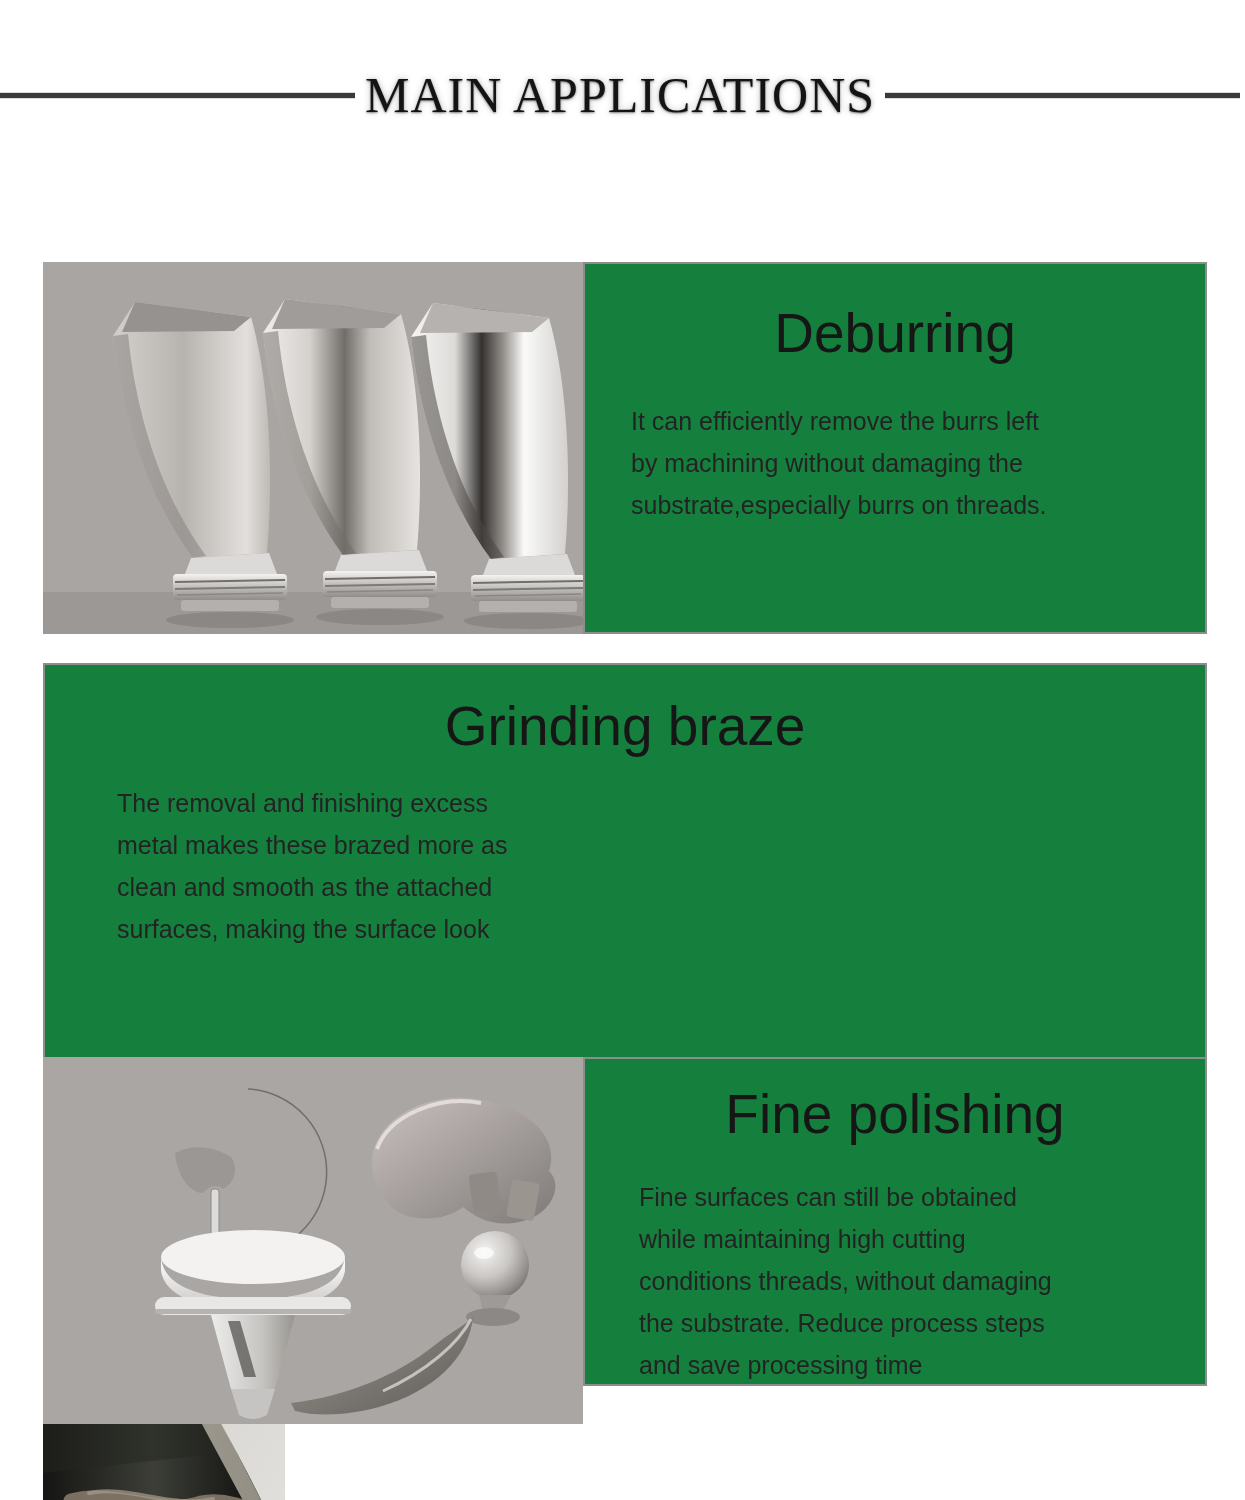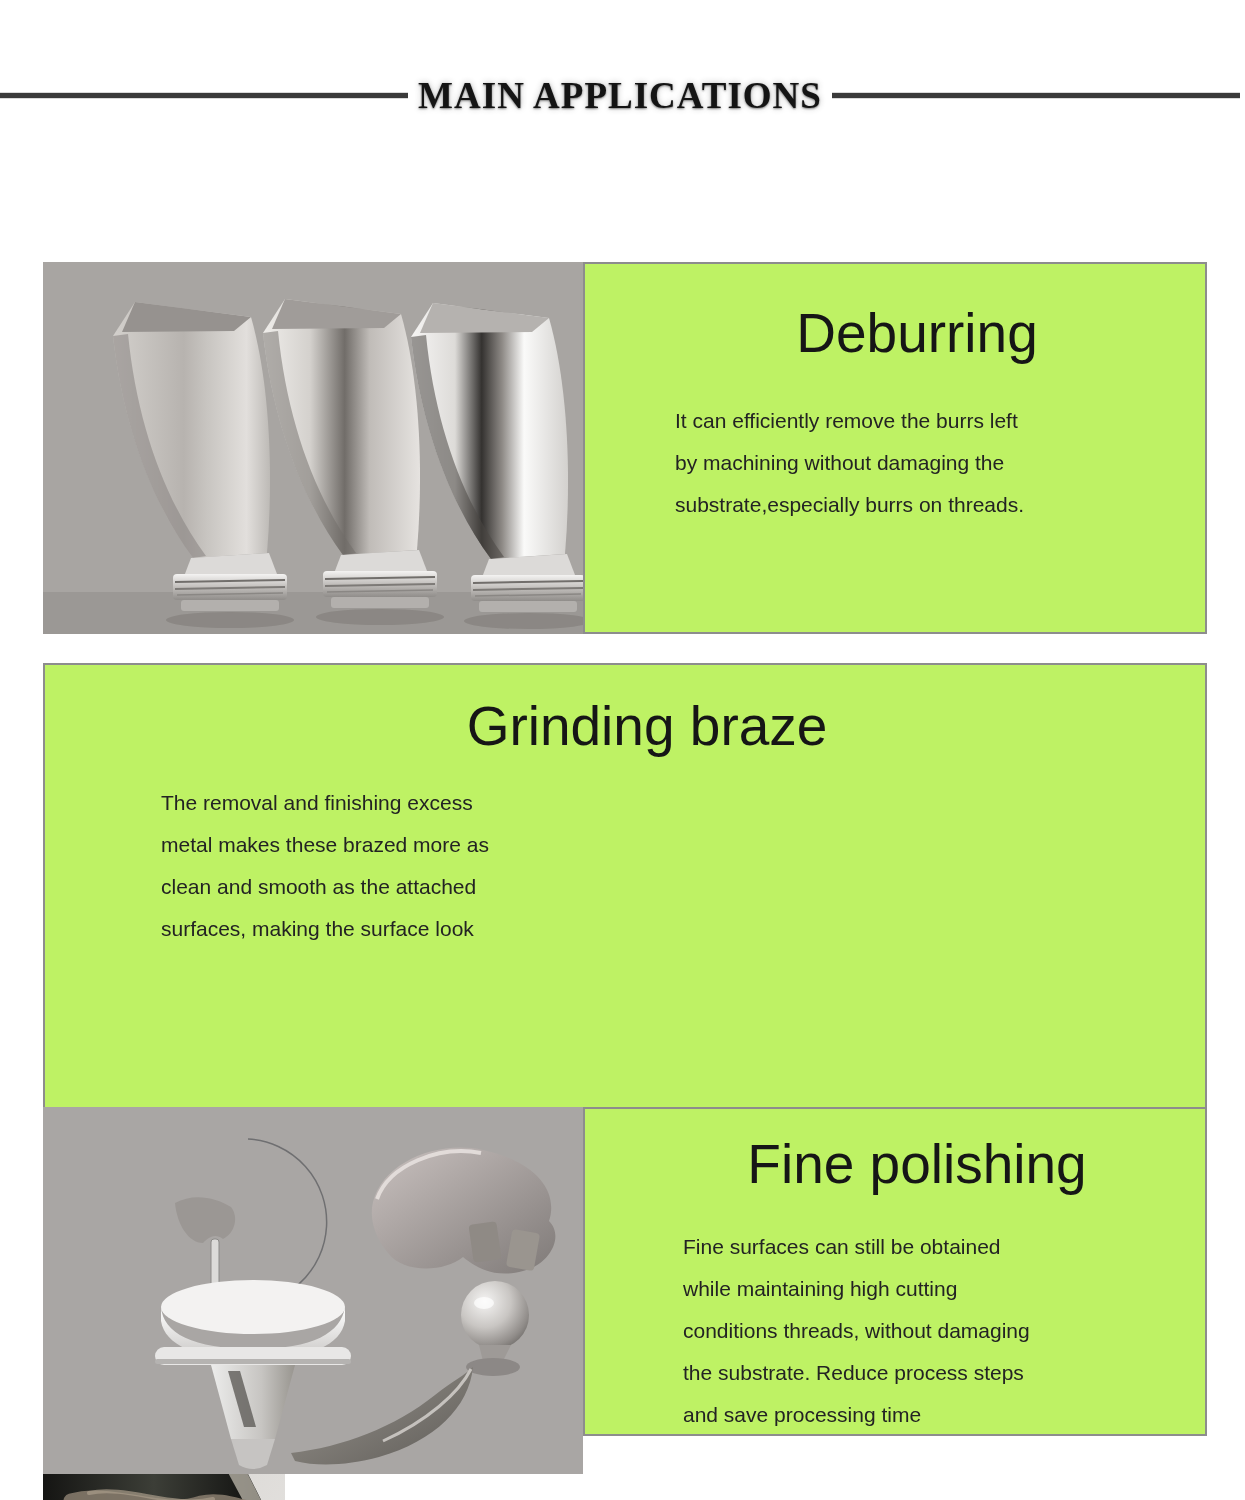--- a/index.html
+++ b/index.html
@@ -16,38 +16,38 @@
     display:flex;align-items:center;
   }
   .rule{
     flex:1;height:7px;
     background:linear-gradient(to bottom,#d9d9d9 0,#d9d9d9 18%,#3a3a3a 18%,#3a3a3a 82%,#d9d9d9 82%,#d9d9d9 100%);
   }
   .rule-right{margin-right:5px;}
   .hdr h1{
     margin:0;padding:0 10px;
     font-family:"Liberation Serif","DejaVu Serif",serif;
-    font-weight:700;font-size:37px;letter-spacing:1px;color:#141414;
+    font-weight:400;font-size:50px;letter-spacing:1px;color:#141414;
     text-shadow:0 1px 2px rgba(0,0,0,.45),0 0 6px rgba(40,40,40,.30);
     white-space:nowrap;
   }
   
   .card{position:absolute;left:43px;width:1164px;display:flex;}
   .card-1{top:262px;height:372px;}
   .card-2{top:663px;height:370px;flex-direction:column;}
-  .card-3{top:1107px;height:329px;}
+  .card-3{top:1057px;height:329px;}
   .photo{flex:0 0 auto;line-height:0;}
   .tbox{
-    flex:1;background:#bef264;border:2px solid #8d8d8d;box-sizing:border-box;padding-left:44px;
+    flex:1;background:#15803d;border:2px solid #8d8d8d;box-sizing:border-box;
   }
   .tbox h2{
     margin:0;font-size:55px;line-height:62px;font-weight:400;color:#161616;
     text-align:center;white-space:nowrap;
   }
-  .body{color:#232323;font-size:21px;line-height:42px;}
+  .body{color:#232323;font-size:25px;line-height:42px;}
   .body .ln{white-space:nowrap;}
   .card-1 .tbox h2{margin-top:38px;}
   .card-1 .body{margin-top:36px;padding-left:46px;}
   .card-2 .tbox h2{margin-top:30px;}
   .card-2 .body{margin-top:25px;padding-left:72px;}
   .card-3 .tbox h2{margin-top:24px;}
   .card-3 .body{margin-top:31px;padding-left:54px;}
   .gap{flex:0 0 4px;background:#ffffff;}
 </style>
 </head>

